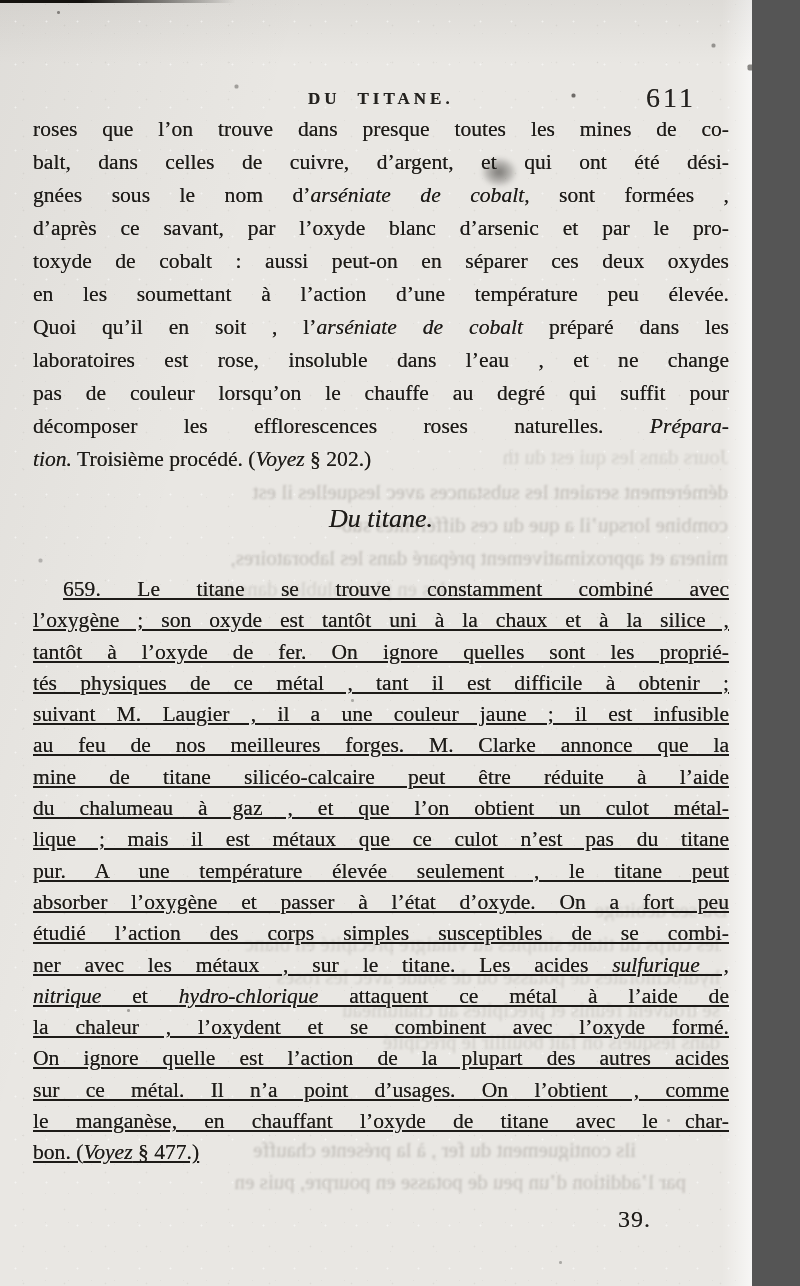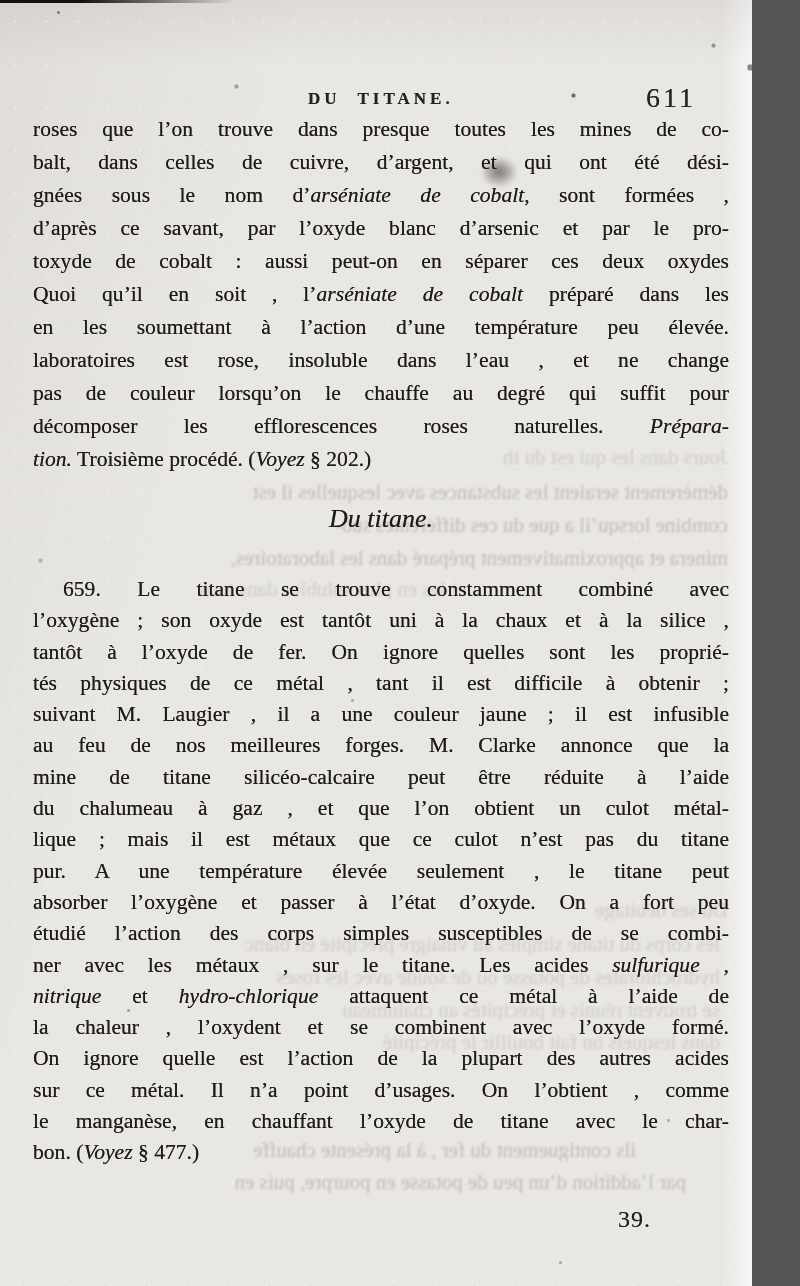--- a/index.html
+++ b/index.html
@@ -34,21 +34,21 @@
   }
   
   .text-col{position:absolute;left:33px;top:113px;width:696px;}
   .line{
     white-space:nowrap;
     text-align:justify;text-align-last:justify;
     font-size:21.6px;
     text-shadow:0 0 .55px rgba(25,22,18,.75);
   }
   .para1 .line{line-height:33px;}
-  .para2 .line{line-height:31.3px;}
+  .para2 .line{line-height:31.3px;text-decoration:underline;}
   .line.last{text-align-last:left;}
   .line.indent{padding-left:30px;}
   .it{font-style:italic;}
   .section-heading{
     text-align:center;font-style:italic;font-size:26px;
     margin:26px 0 38px 0;line-height:34px;
     text-shadow:0 0 .55px rgba(25,22,18,.7);
   }
   .signature{
     position:absolute;left:586px;top:1206px;
@@ -133,22 +133,22 @@
   <div class="bleed b10">ils contiguement du fer , à la présente chauffe</div>
   <div class="bleed b11">par l’addition d’un peu de potasse en pourpre, puis en</div>
 
   <div class="text-col">
     <div class="para para1">
         <div class="line"><span>roses que l’on trouve dans presque toutes les mines de co-</span></div>
         <div class="line"><span>balt, dans celles de cuivre, d’argent, et qui ont été dési-</span></div>
         <div class="line"><span>gnées sous le nom d’</span><span class="it">arséniate de cobalt,</span><span> sont formées ,</span></div>
         <div class="line"><span>d’après ce savant, par l’oxyde blanc d’arsenic et par le pro-</span></div>
         <div class="line"><span>toxyde de cobalt : aussi peut-on en séparer ces deux oxydes</span></div>
+        <div class="line"><span>en les soumettant à l’action d’une température peu élevée.</span></div>
         <div class="line"><span>Quoi qu’il en soit , l’</span><span class="it">arséniate de cobalt</span><span> préparé dans les</span></div>
-        <div class="line"><span>en les soumettant à l’action d’une température peu élevée.</span></div>
         <div class="line"><span>laboratoires est rose, insoluble dans l’eau , et ne change</span></div>
         <div class="line"><span>pas de couleur lorsqu’on le chauffe au degré qui suffit pour</span></div>
         <div class="line"><span>décomposer les efflorescences roses naturelles. </span><span class="it">Prépara-</span></div>
         <div class="line last"><span class="it">tion.</span><span> Troisième procédé. (</span><span class="it">Voyez</span><span> § 202.)</span></div>
       </div>
     <div class="section-heading">Du titane.</div>
     <div class="para para2">
         <div class="line indent"><span>659.  Le titane se trouve constamment combiné avec</span></div>
         <div class="line"><span>l’oxygène ; son oxyde est tantôt uni à la chaux et à la silice ,</span></div>
         <div class="line"><span>tantôt à l’oxyde de fer. On ignore quelles sont les proprié-</span></div>

